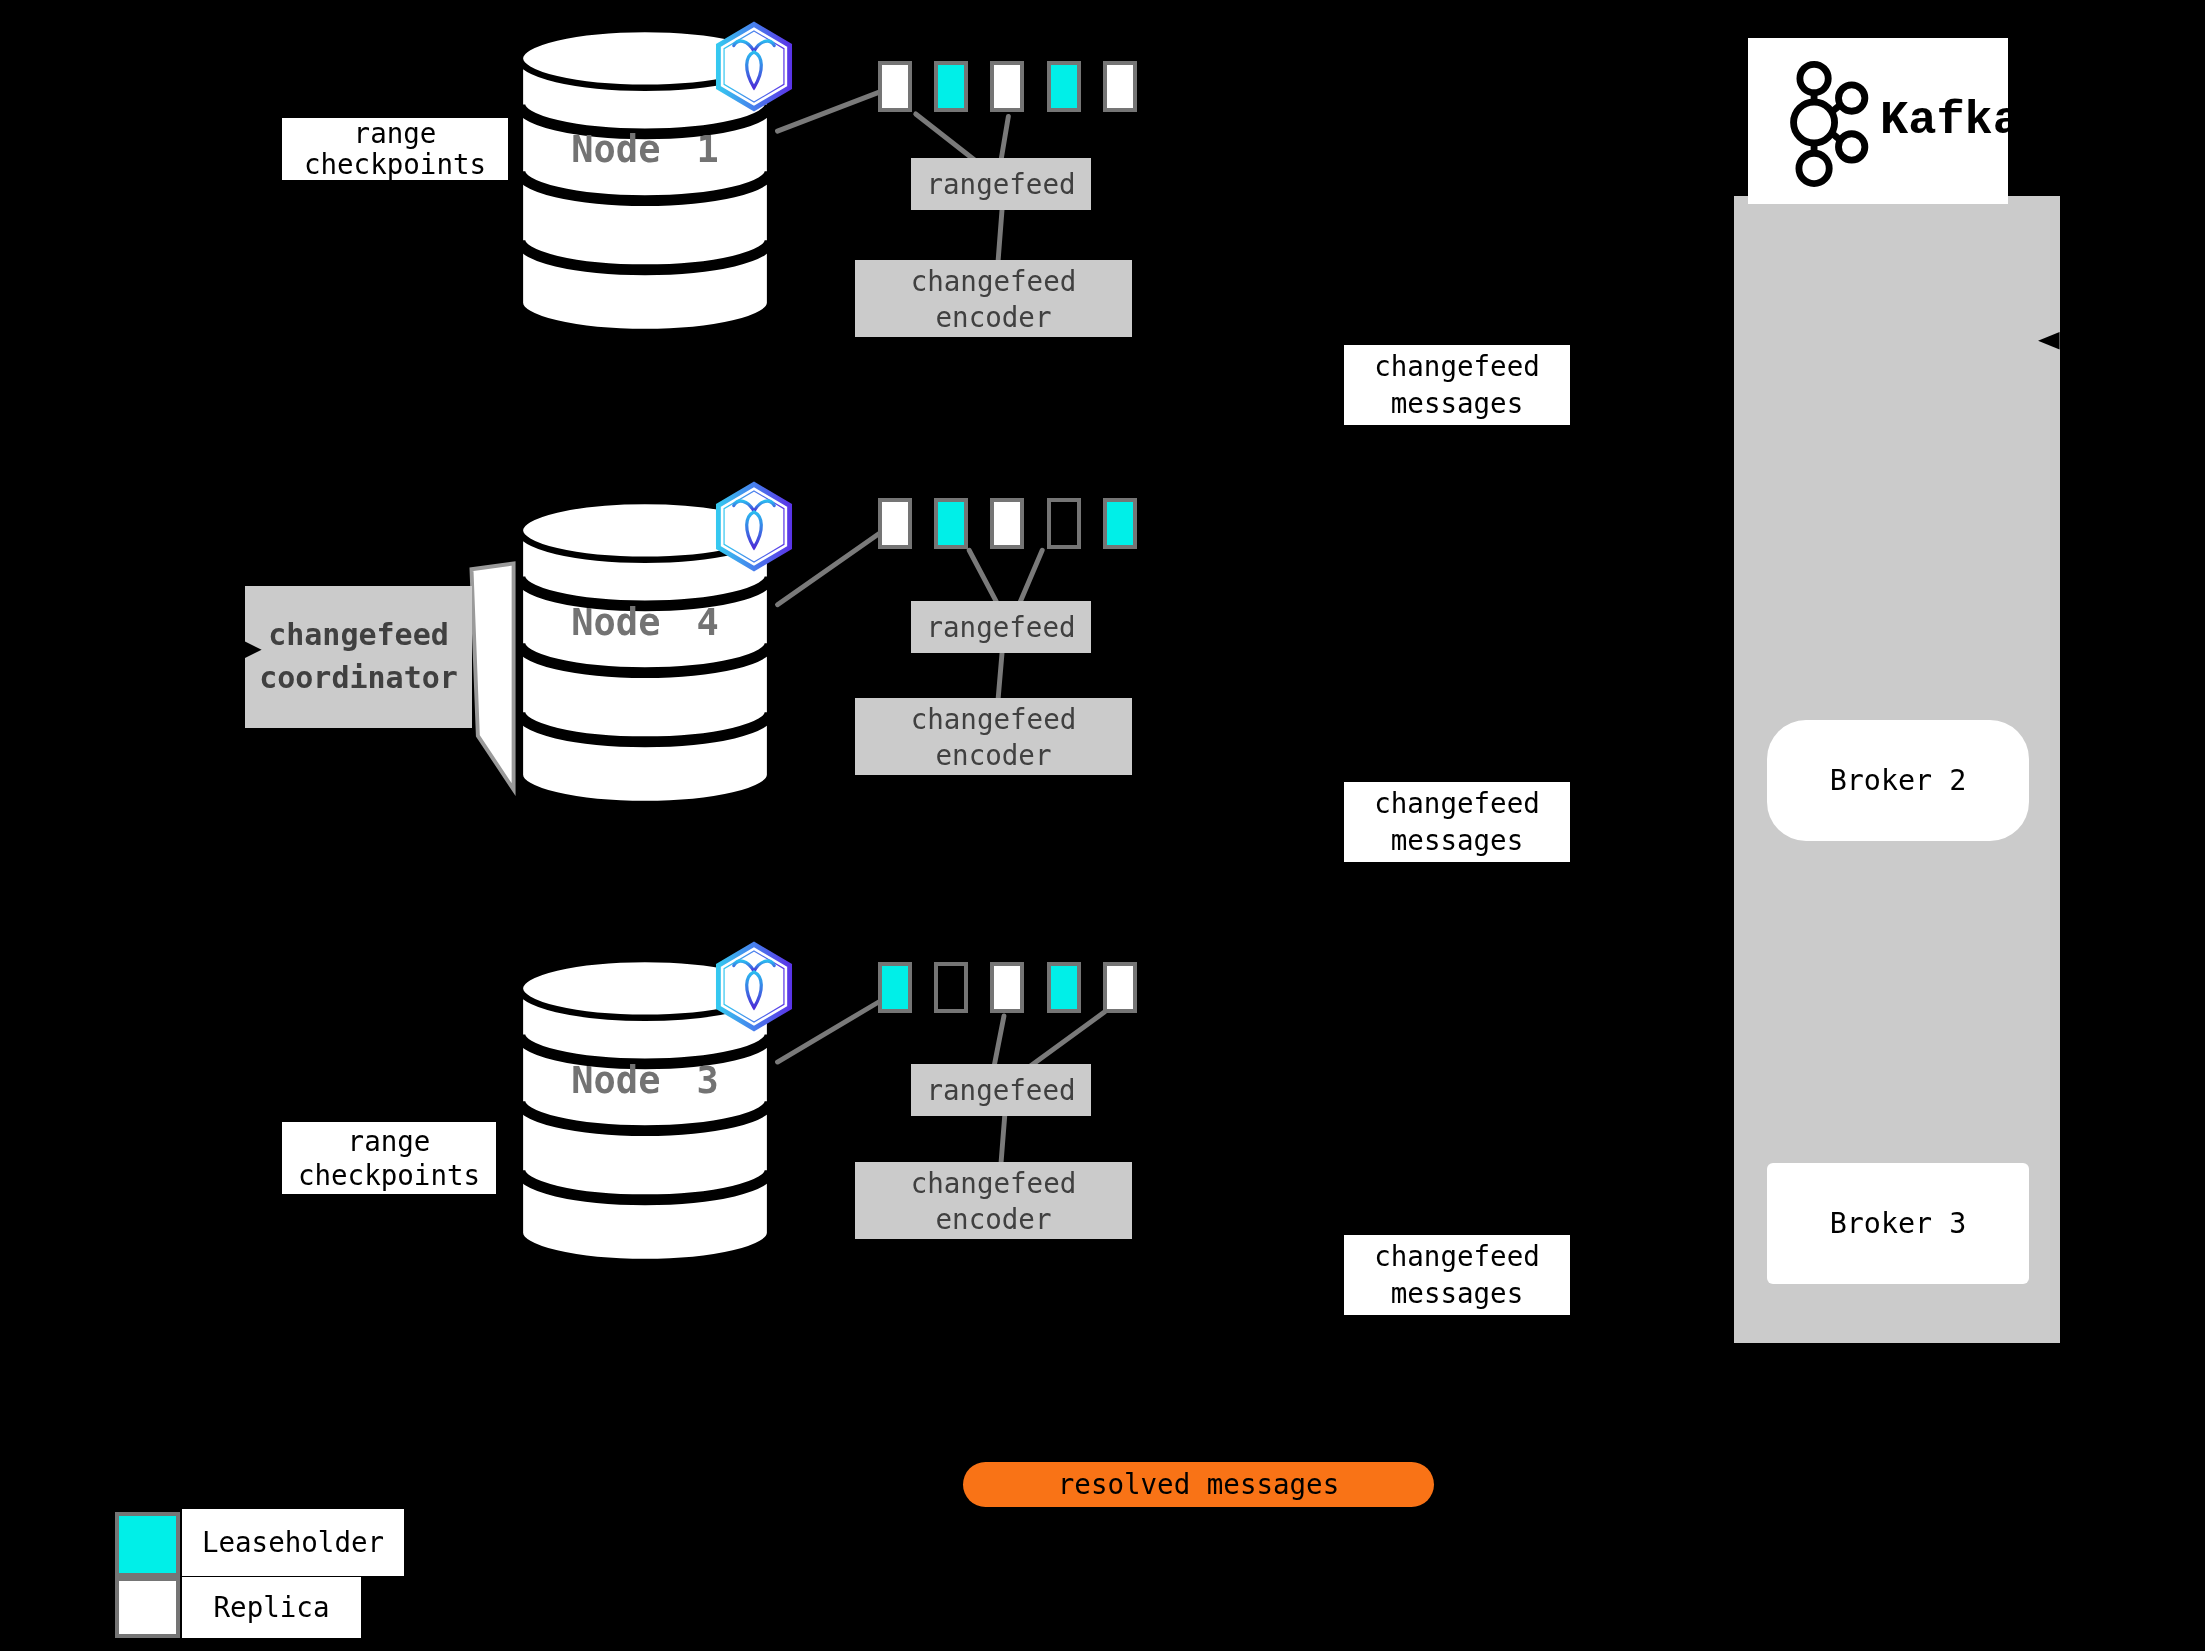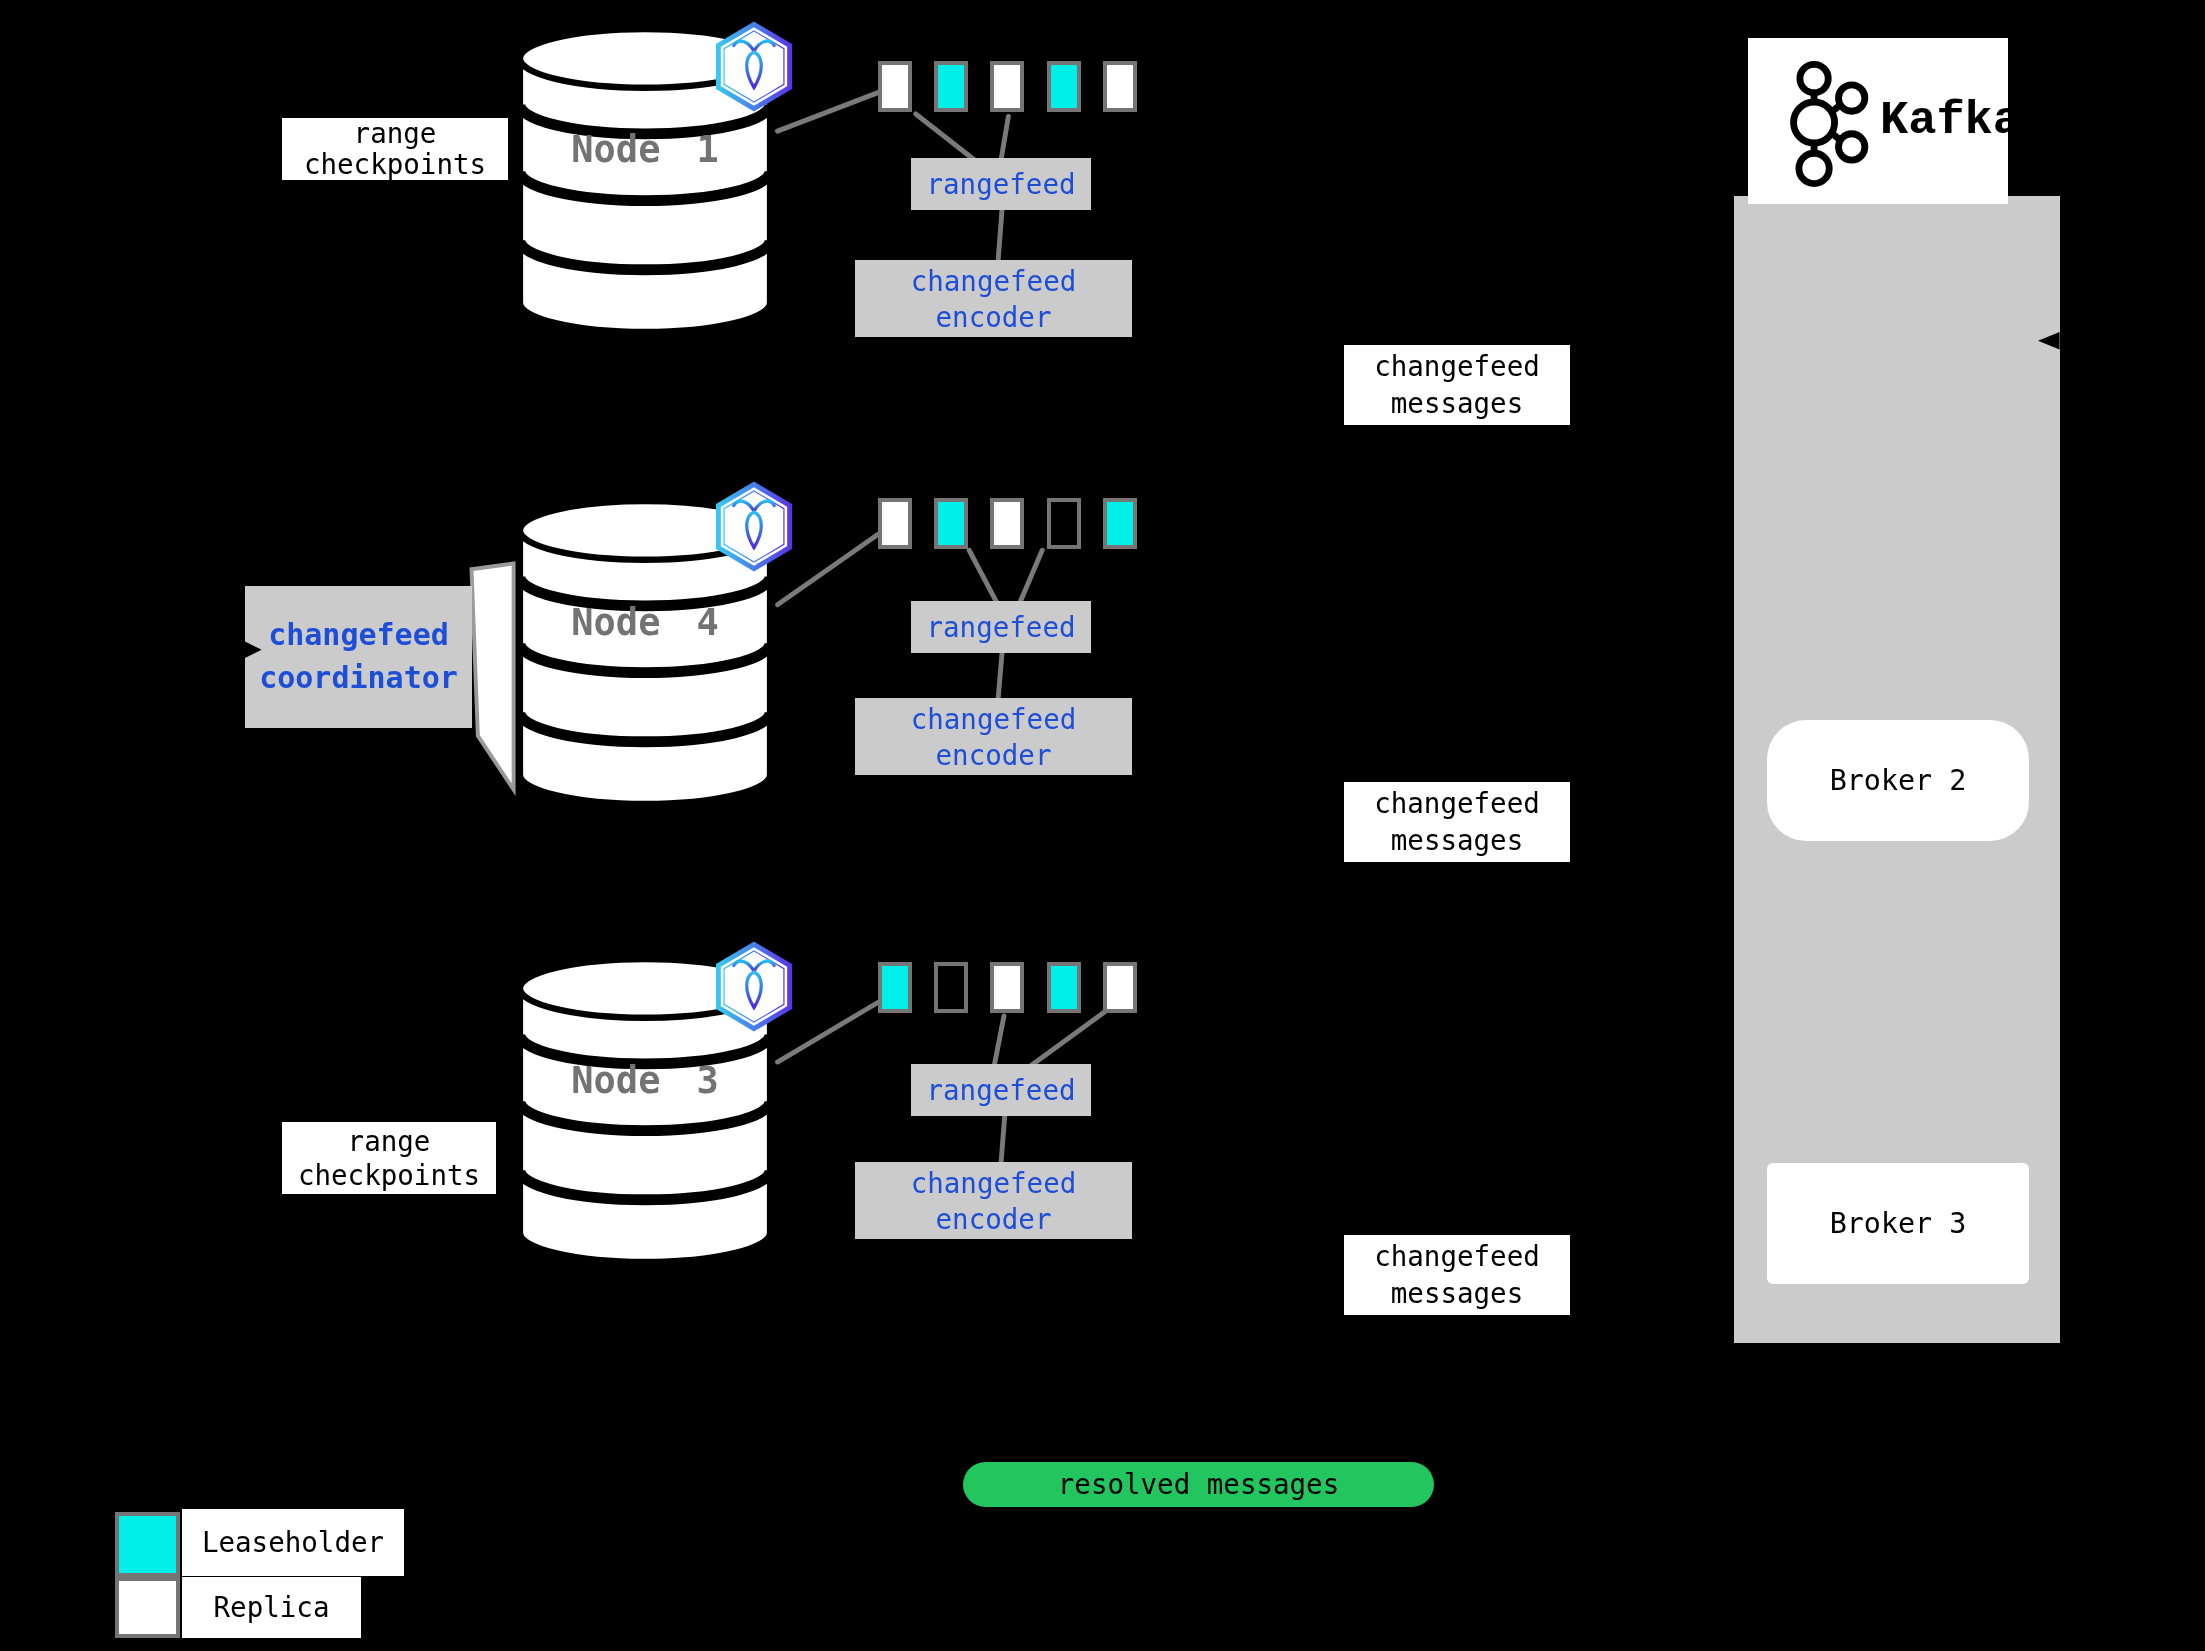--- a/index.html
+++ b/index.html
@@ -19,21 +19,21 @@
   
   .hex{left:712px;width:84px;height:89px;}
   .hex1{top:21.6px;} .hex2{top:482px;} .hex3{top:942px;}
 
   
   .sq{width:34px;height:51px;border:4.4px solid #757575;background:transparent;}
   .sqr1{top:61px;} .sqr2{top:498px;} .sqr3{top:962px;}
   .sc1{left:878px;} .sc2{left:934px;} .sc3{left:990px;} .sc4{left:1047px;} .sc5{left:1103px;}
 
   
-  .graybox{background:#cbcbcb;color:#1d4ed8;text-align:center;}
+  .graybox{background:#cbcbcb;color:#404040;text-align:center;}
   .rfbox{left:911px;width:180px;height:52px;font-size:27.5px;line-height:52px;}
   .rf1{top:158px;} .rf2{top:601px;} .rf3{top:1064px;}
   .encbox{left:855px;width:277px;height:77px;font-size:27.5px;line-height:36px;padding-top:2.5px;}
   .enc1{top:260px;} .enc2{top:698px;} .enc3{top:1162px;}
 
   
   .wlabel{background:#fff;color:#000;text-align:center;}
   .rc-top{left:282px;top:118px;width:226px;height:62px;font-size:27.5px;line-height:31px;overflow:hidden;}
   .rc-bot{left:282px;top:1122px;width:214px;height:72px;font-size:27.5px;line-height:34px;padding-top:2px;}
   .msg{left:1344px;width:226px;height:80px;font-size:27.5px;line-height:37px;padding-top:2.9px;}
@@ -46,21 +46,21 @@
   
   .kcontainer{left:1734px;top:196px;width:326px;height:1147px;background:#cbcbcb;}
   .kbox{left:1748px;top:38px;width:260px;height:166px;background:#fff;}
   .kword{left:1880px;top:38px;width:128px;height:166px;color:#000;font-family:Liberation Mono, monospace;
          font-weight:bold;font-size:47px;line-height:166px;text-align:center;}
   .broker{left:1767px;width:262px;height:121px;background:#fff;border-radius:39px;
           color:#000;text-align:center;font-size:28.4px;line-height:121px;}
   .bk1{top:291px;} .bk2{top:720px;} .bk3{top:1163px;border-radius:6px;}
 
   
-  .pill{left:963px;top:1462px;width:471px;height:45px;background:#22c55e;border-radius:22.6px;
+  .pill{left:963px;top:1462px;width:471px;height:45px;background:#f97316;border-radius:22.6px;
         color:#000;text-align:center;font-size:27.5px;line-height:45px;}
 
   
   .lg-swatch{left:115px;width:65px;border:4.9px solid #757575;}
   .lg-tl{top:1512px;height:65px;}
   .lg-rp{top:1577px;height:61px;}
   .lg-label{background:#fff;color:#000;text-align:center;font-size:27.5px;}
   .lg-l1{left:182px;top:1509px;width:222px;height:67px;line-height:67px;}
   .lg-l2{left:182px;top:1577px;width:179px;height:61px;line-height:61px;}
 </style>

